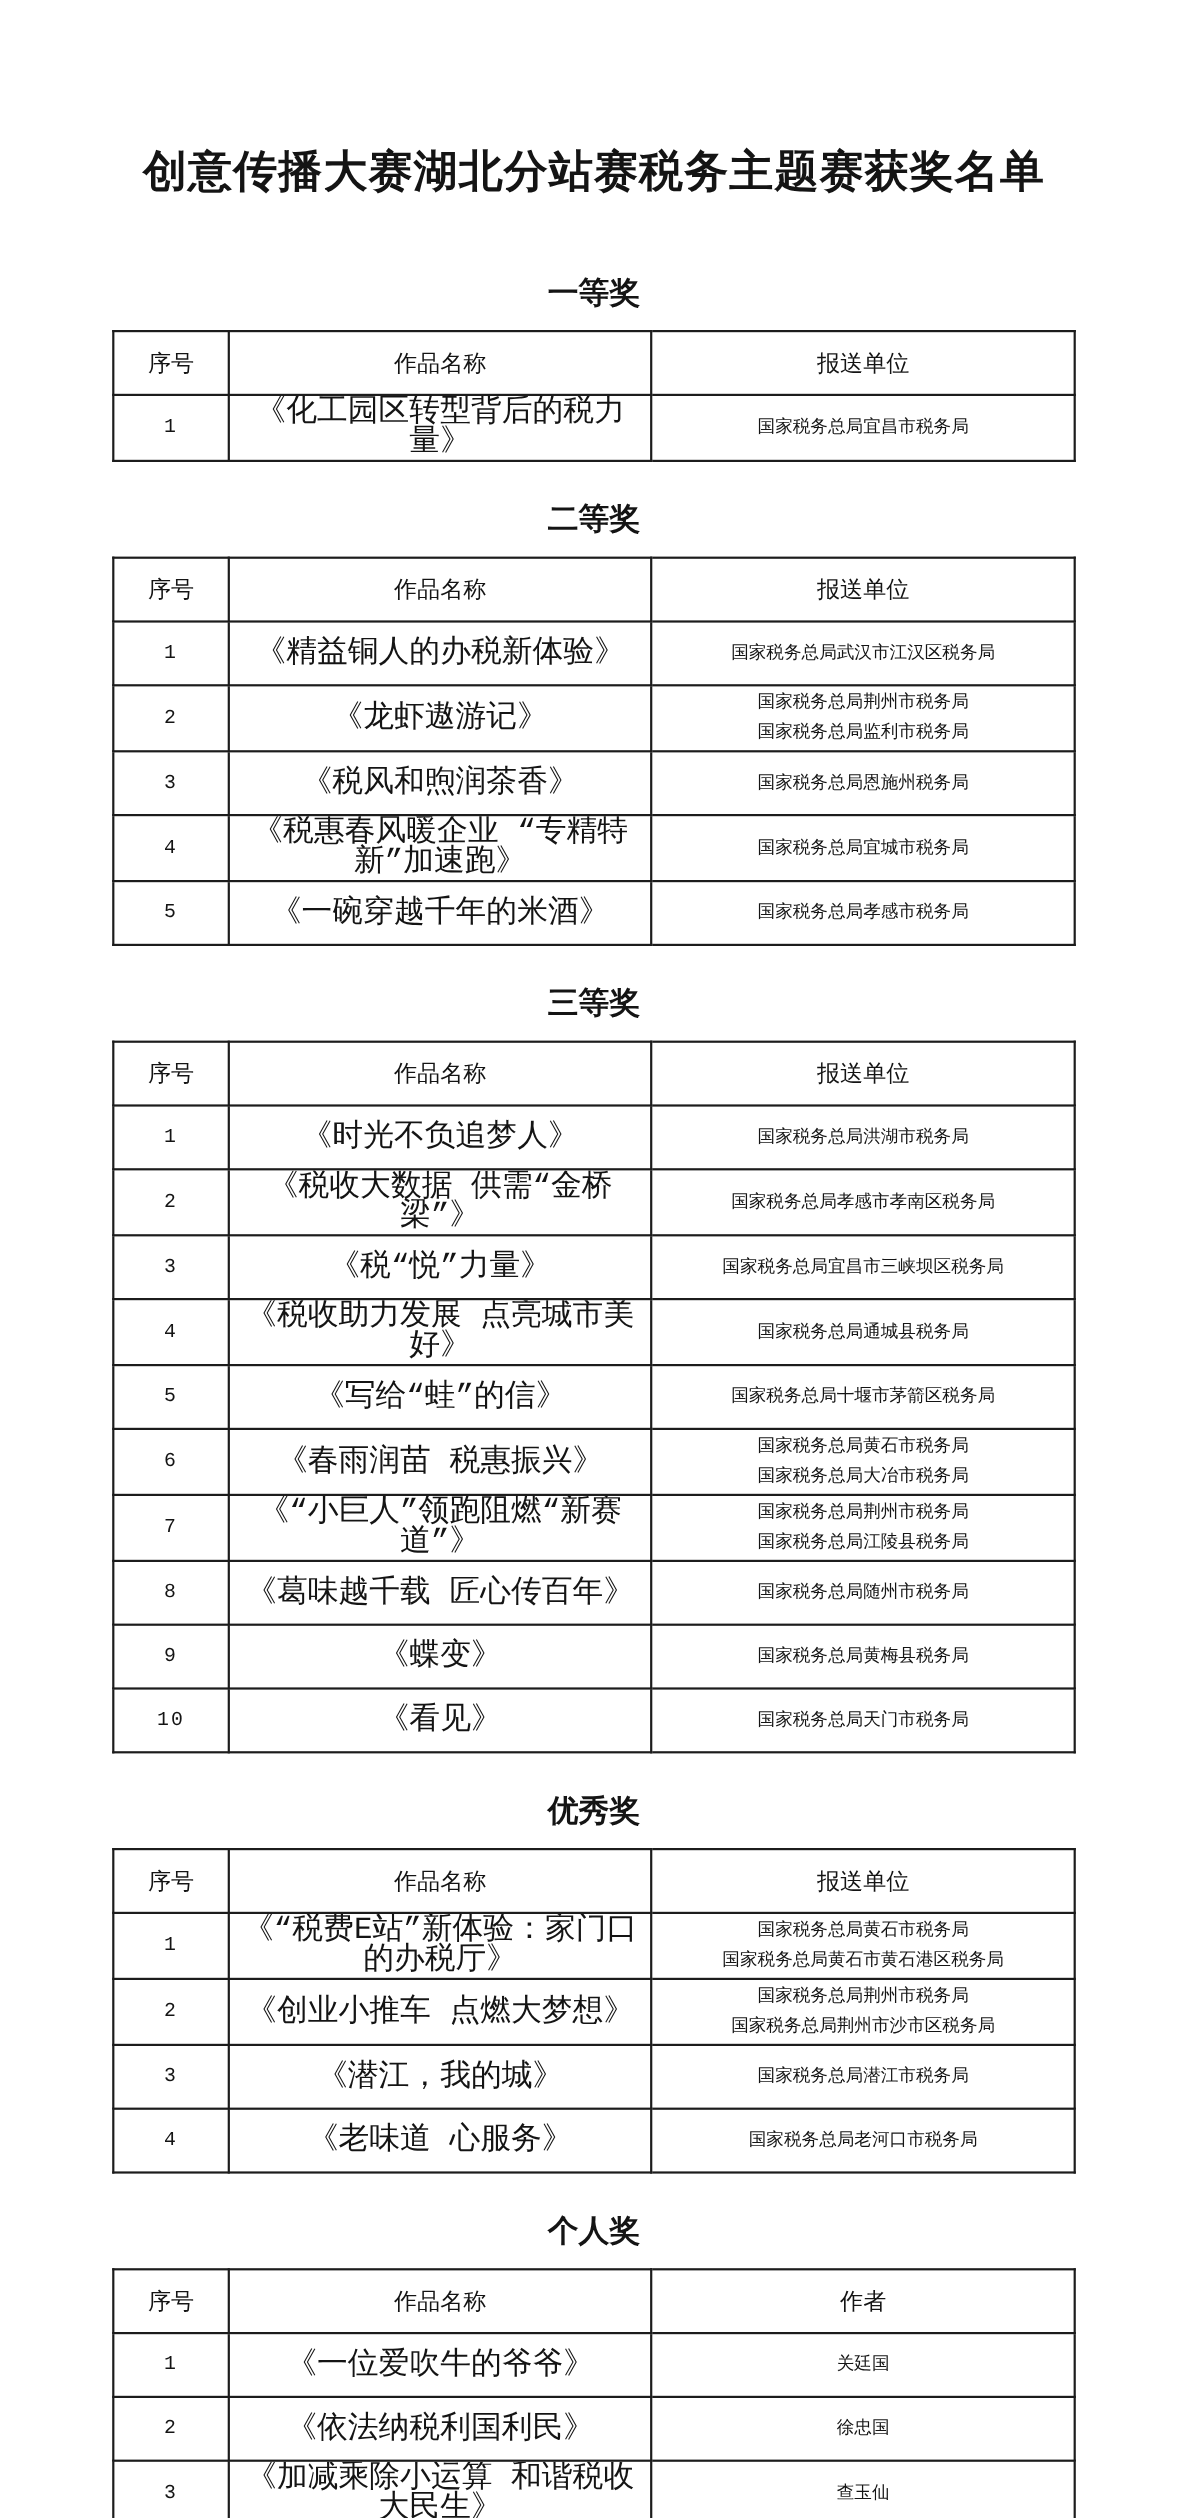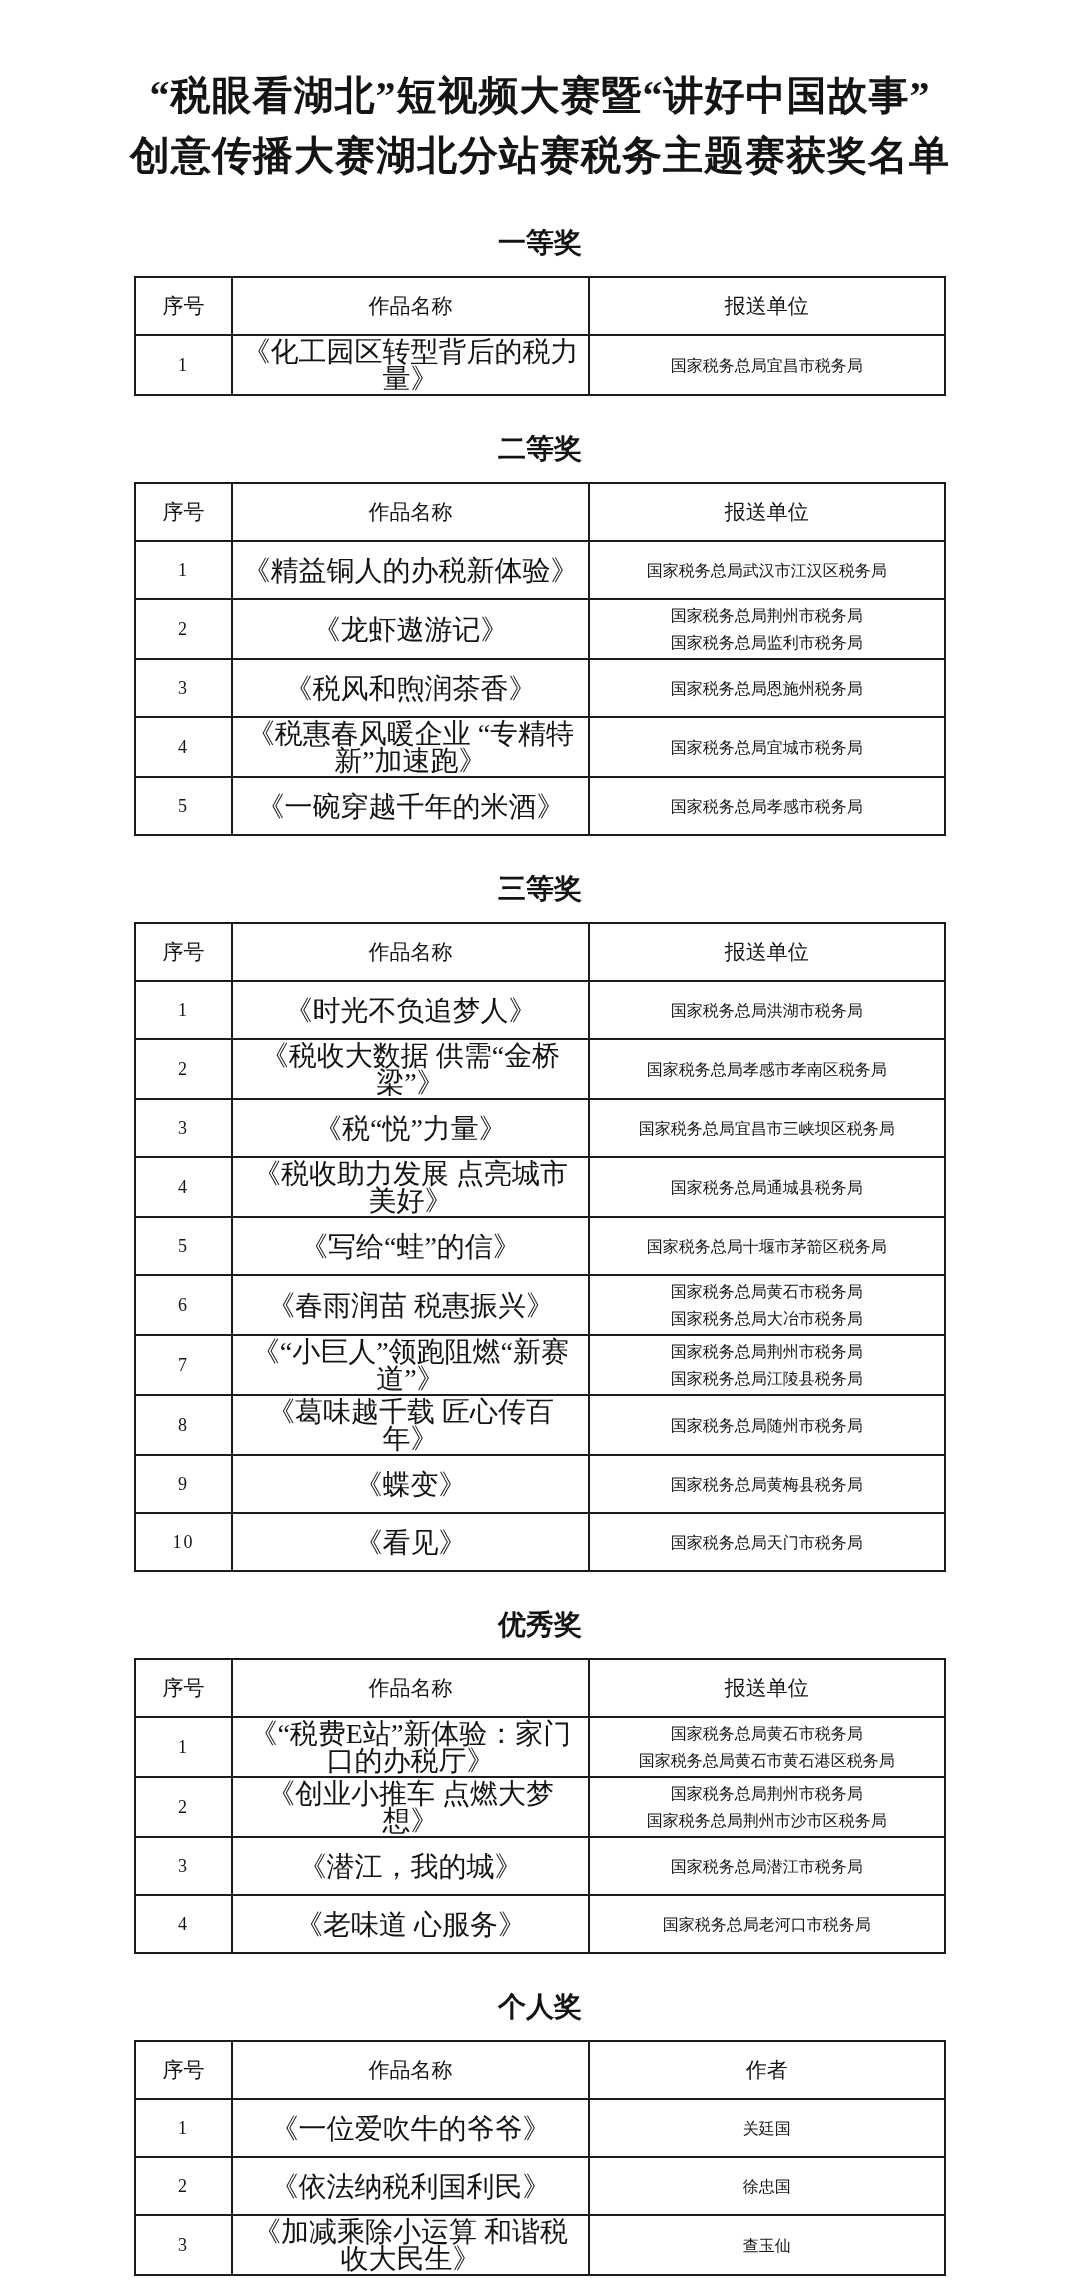--- a/index.html
+++ b/index.html
@@ -24,28 +24,29 @@
     letter-spacing: 1px;
   }
   .section-heading {
     text-align: center;
     font-weight: bold;
     font-size: 28px;
     line-height: 34px;
     margin: 36px 0 16px;
   }
   [data-name="document-root"] > .section-heading:first-of-type {
-    margin-top: 40px;
+    margin-top: 64px;
   }
   table.award-table {
-    width: 812px;
+    width: 876px;
     margin: 0 auto;
     border-collapse: collapse;
     table-layout: fixed;
     background: #ffffff;
+    font-family: Liberation Mono, monospace;
   }
   table.award-table th,
   table.award-table td {
     border: 2px solid #1c1c1c;
     text-align: center;
     vertical-align: middle;
     height: 52px;
     padding: 2px 6px;
     font-weight: normal;
     overflow: hidden;
@@ -68,21 +69,21 @@
   .unit-line {
     display: block;
     line-height: 27px;
   }
 </style>
 </head>
 <body>
 
 <div data-name="document-page">
   <h1 class="doc-title" data-name="document-title">
-    <span data-name="document-title-line1">“税眼看湖北”短视频大赛暨“讲好中国故事”</span><br>
+    <br>
     <span data-name="document-title-line2">创意传播大赛湖北分站赛税务主题赛获奖名单</span>
   </h1>
   <div data-name="document-root">
       <div class="section-heading" data-name="section-heading">一等奖</div>
       <table class="award-table" data-name="award-table">
         <colgroup>
           <col style="width: 12%;">
           <col style="width: 44%;">
           <col style="width: 44%;">
         </colgroup>

